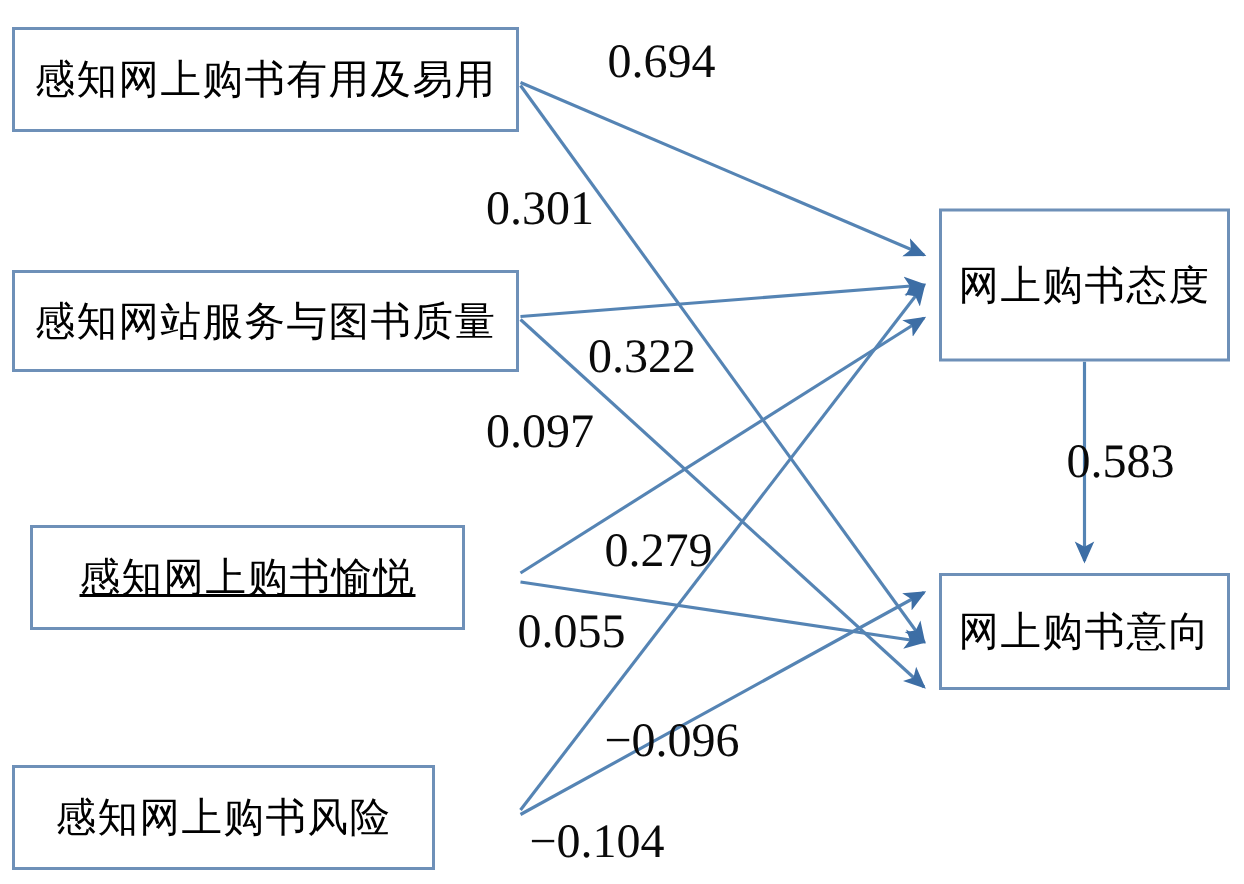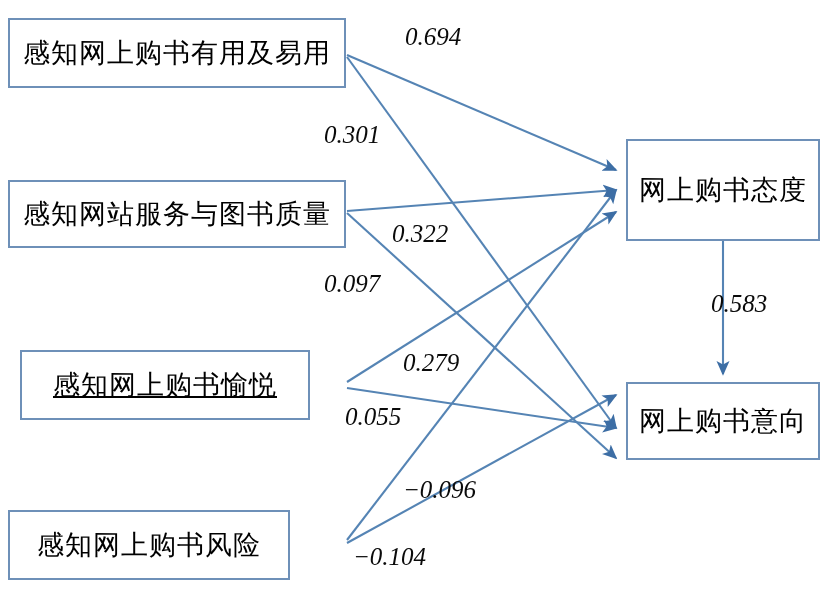--- a/index.html
+++ b/index.html
@@ -38,24 +38,23 @@
   }
   .node-label {
     font-family: "Liberation Serif", "DejaVu Serif", serif;
     font-size: 27px;
     line-height: 1;
   }
   .coef {
     position: absolute;
     color: #0a0a0a;
     font-family: "Liberation Serif", "DejaVu Serif", serif;
-    font-size: 25px;
+    font-size: 32px;
     line-height: 1;
     white-space: nowrap;
-    font-style: italic;
   }
 </style>
 </head>
 <body>
 
 <div id="stage">
 
   <svg id="edges" viewBox="0 0 829 589" width="829" height="589" xmlns="http://www.w3.org/2000/svg">
     <defs>
       <marker id="arrowhead" markerWidth="7" markerHeight="7" refX="6.2" refY="3.5" orient="auto" markerUnits="strokeWidth">

